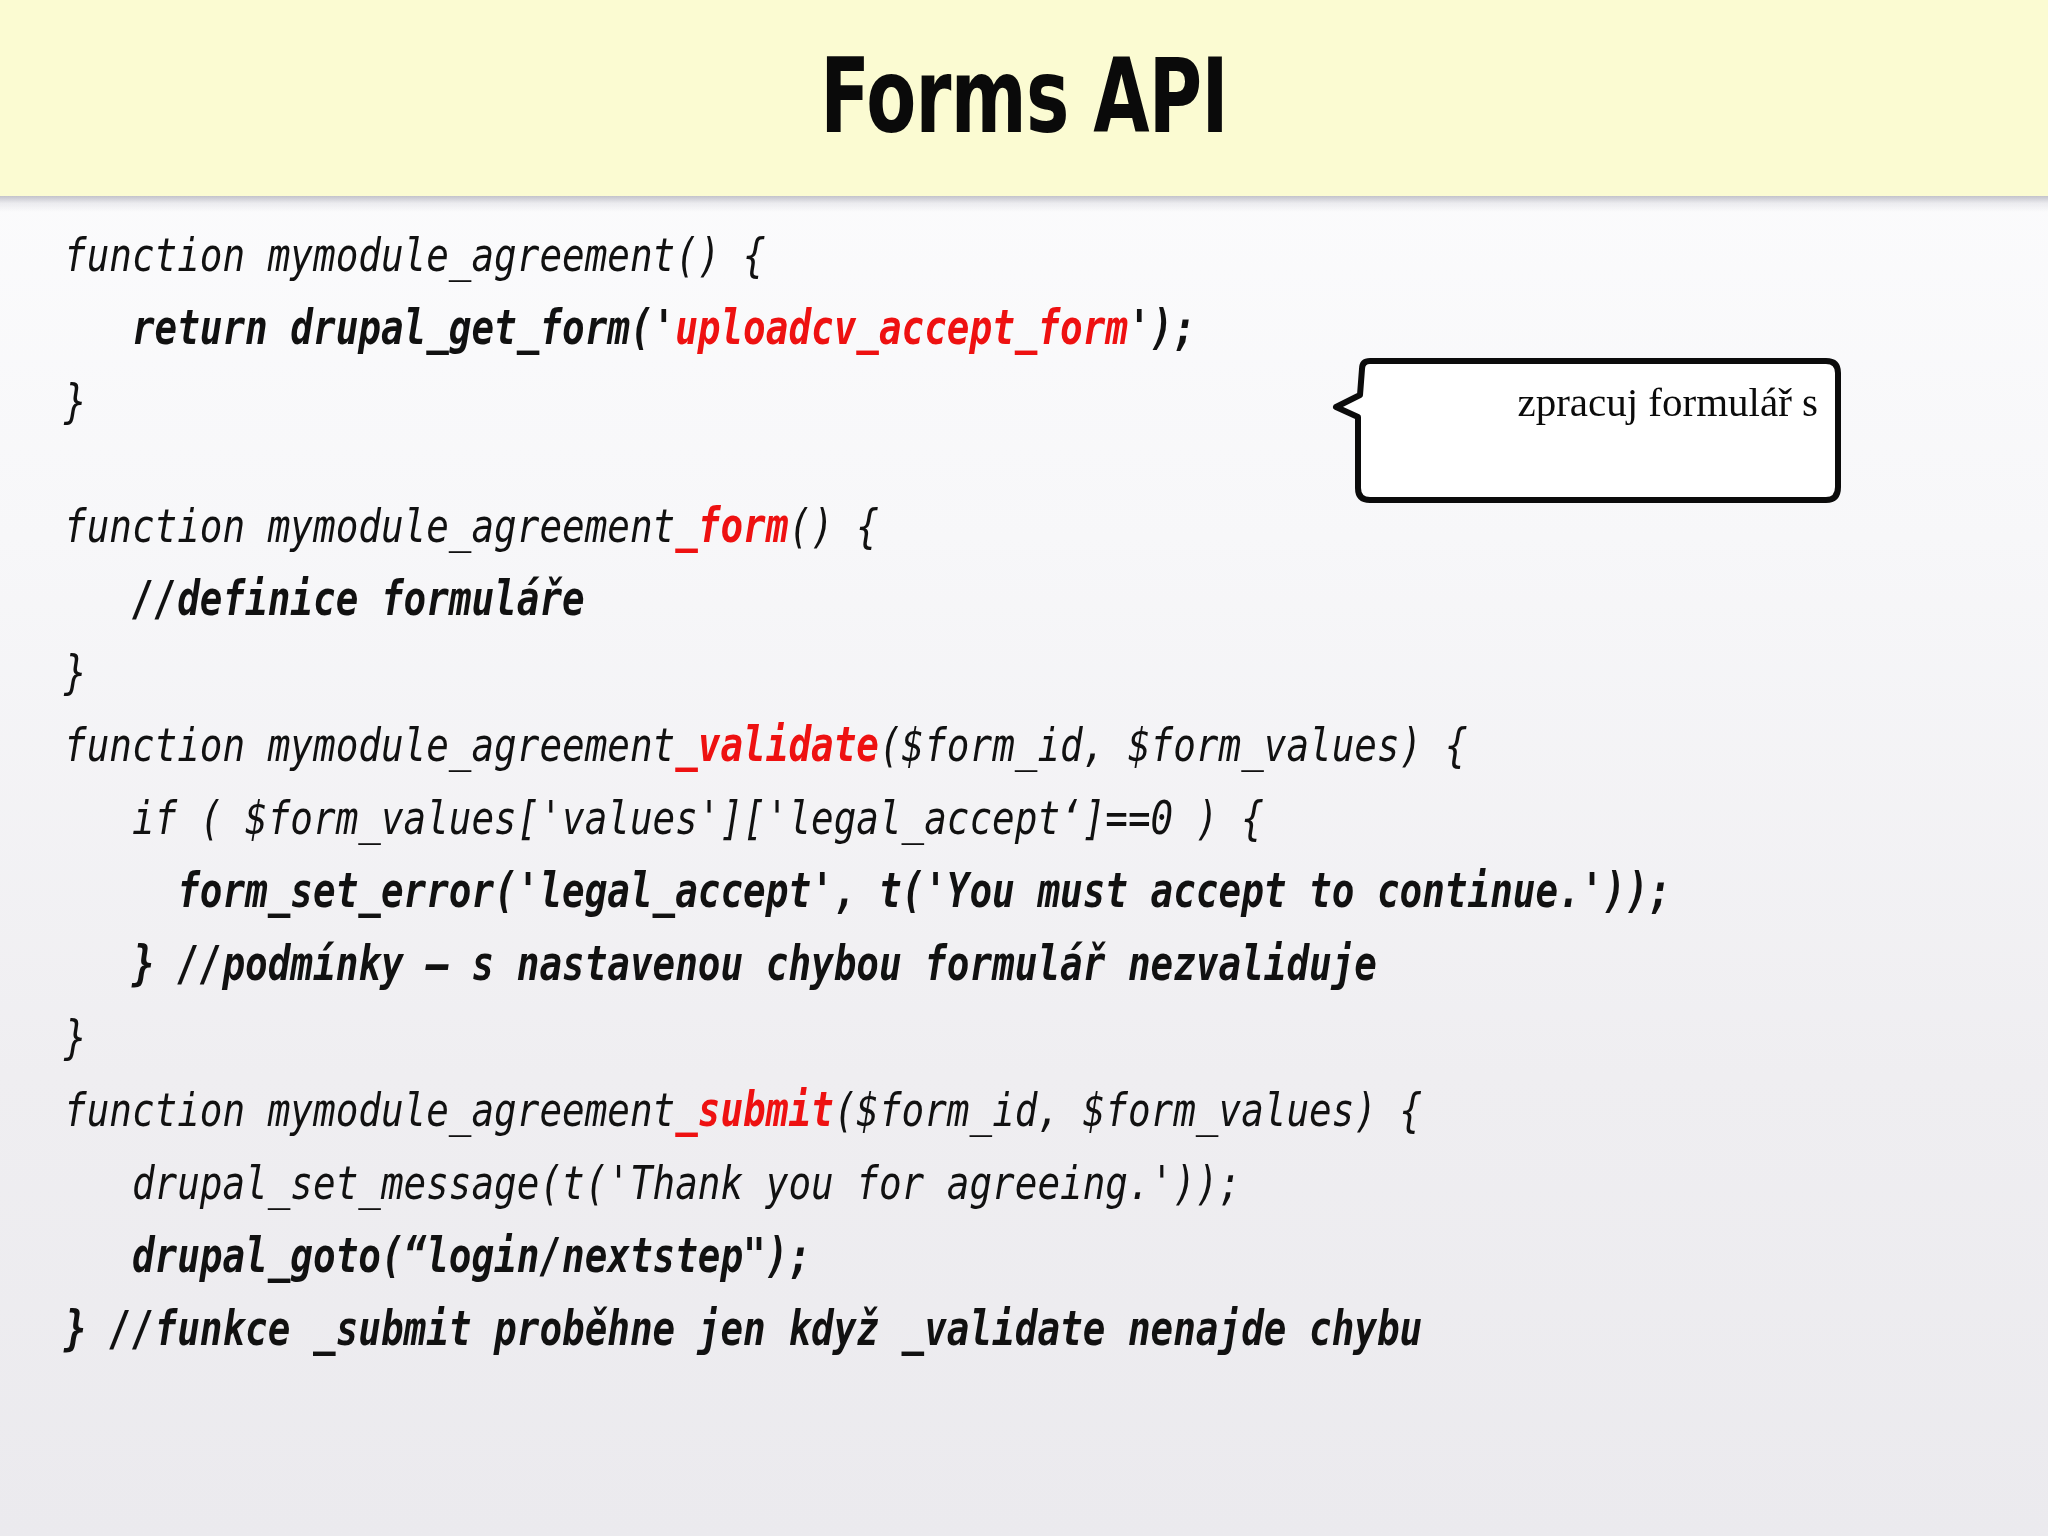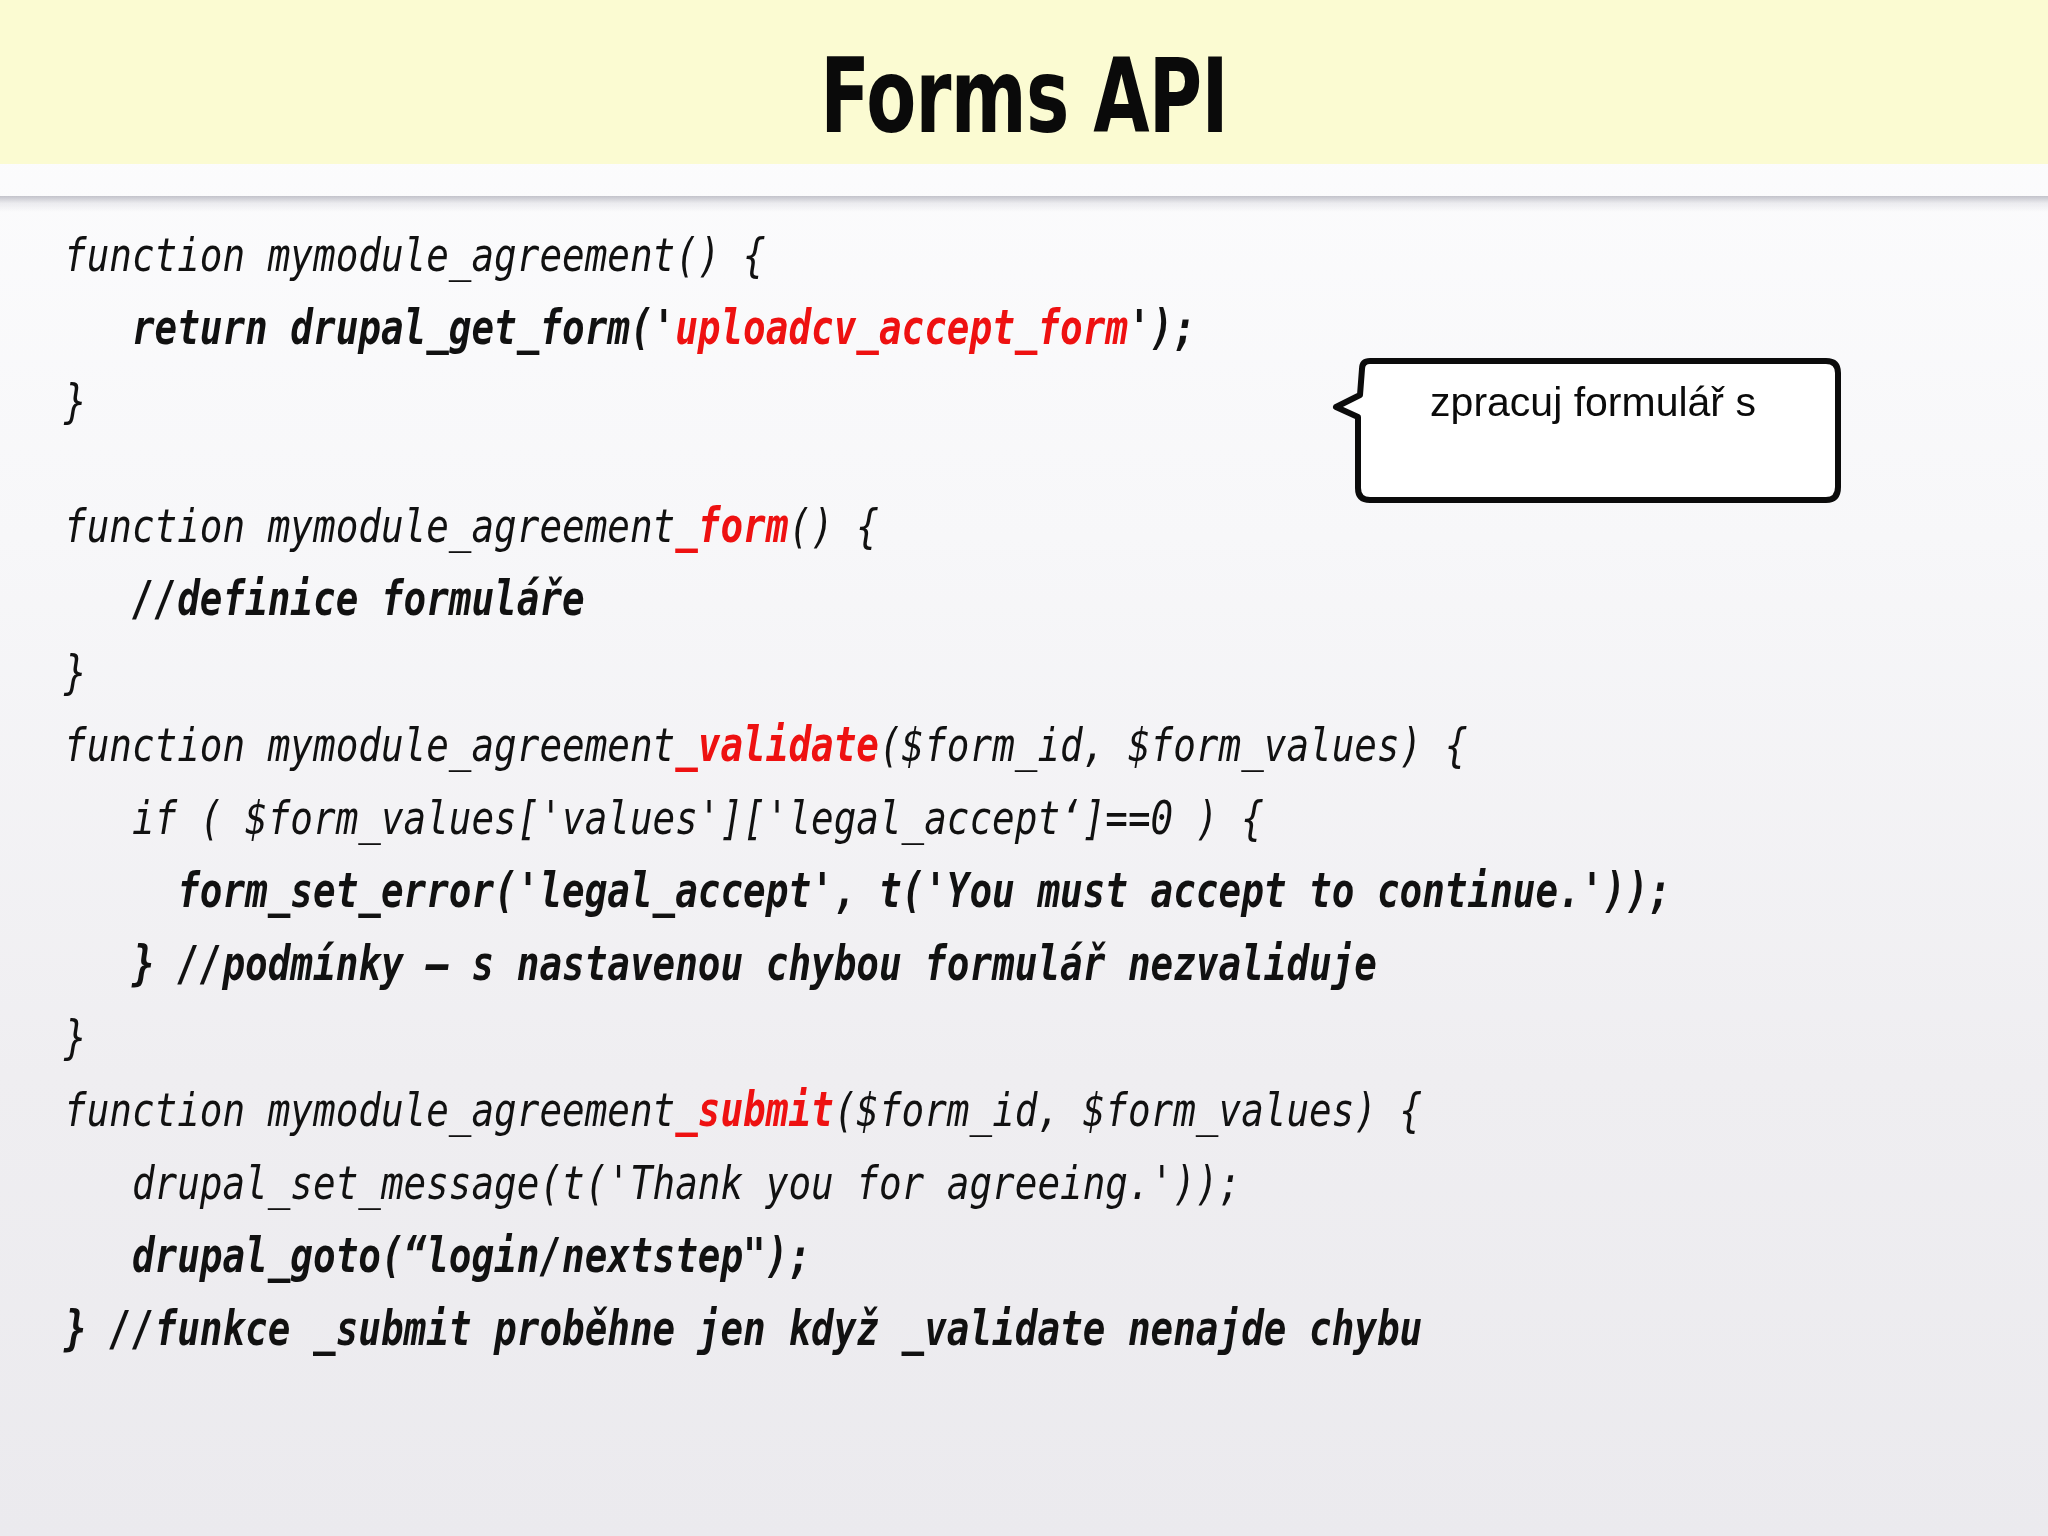--- a/index.html
+++ b/index.html
@@ -21,21 +21,21 @@
     background: linear-gradient(to bottom, #fdfdfe 0%, #f7f7f9 35%, #efeef1 70%, #ebeaee 100%);
     overflow: hidden;
   }
 
   
   #header {
     position: absolute;
     left: 0;
     top: 0;
     width: 2048px;
-    height: 164px;
+    height: 196px;
     background: #fbfbd2;
     box-sizing: border-box;
   }
   #header-shadow {
     position: absolute;
     left: 0;
     top: 196px;
     width: 2048px;
     height: 16px;
     background: linear-gradient(to bottom, rgba(90,90,110,0.35) 0%, rgba(120,120,140,0.12) 45%, rgba(255,255,255,0) 100%);
@@ -99,22 +99,22 @@
     left: 0;
     top: 0;
     width: 524px;
     height: 152px;
   }
   #callout-text {
     position: absolute;
     left: 46px;
     top: 19px;
     width: 450px;
-    text-align: center;
-    font-family: Liberation Sans, sans-serif;
+    text-align: right;
+    font-family: Liberation Serif, serif;
     font-size: 41px;
     line-height: 57px;
     color: #0b0b0b;
   }
   .ct-line { display: block; }
 </style>
 </head>
 <body>
 
 <div id="slide">

